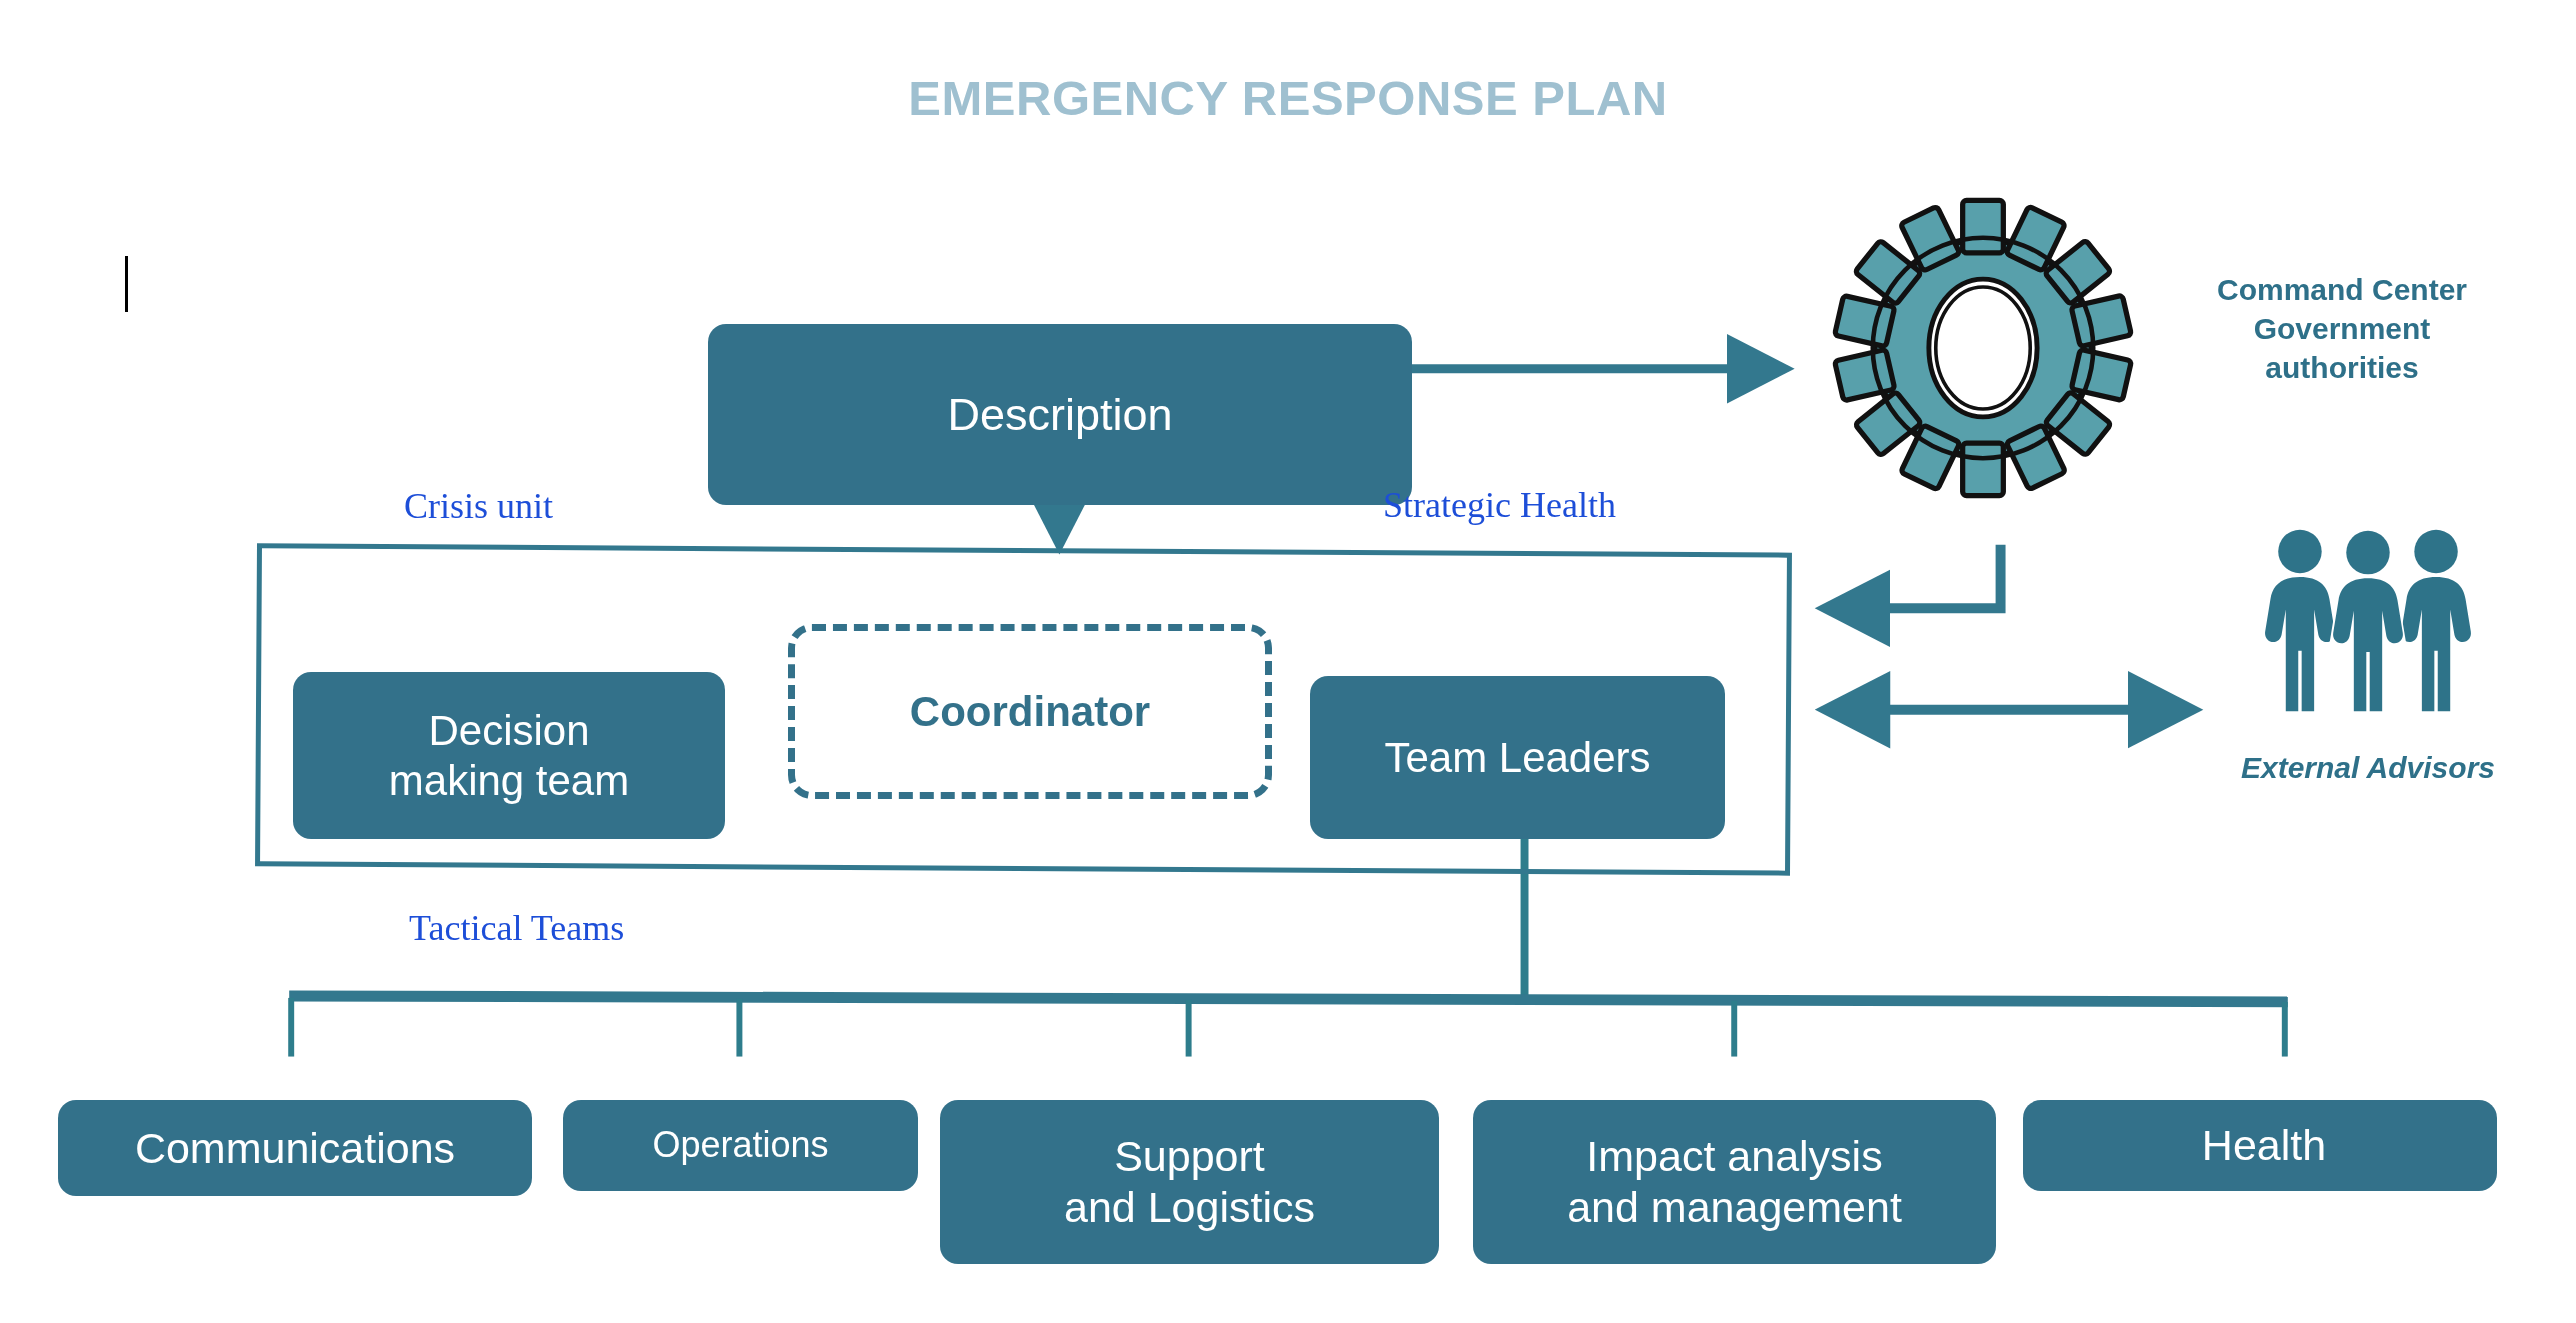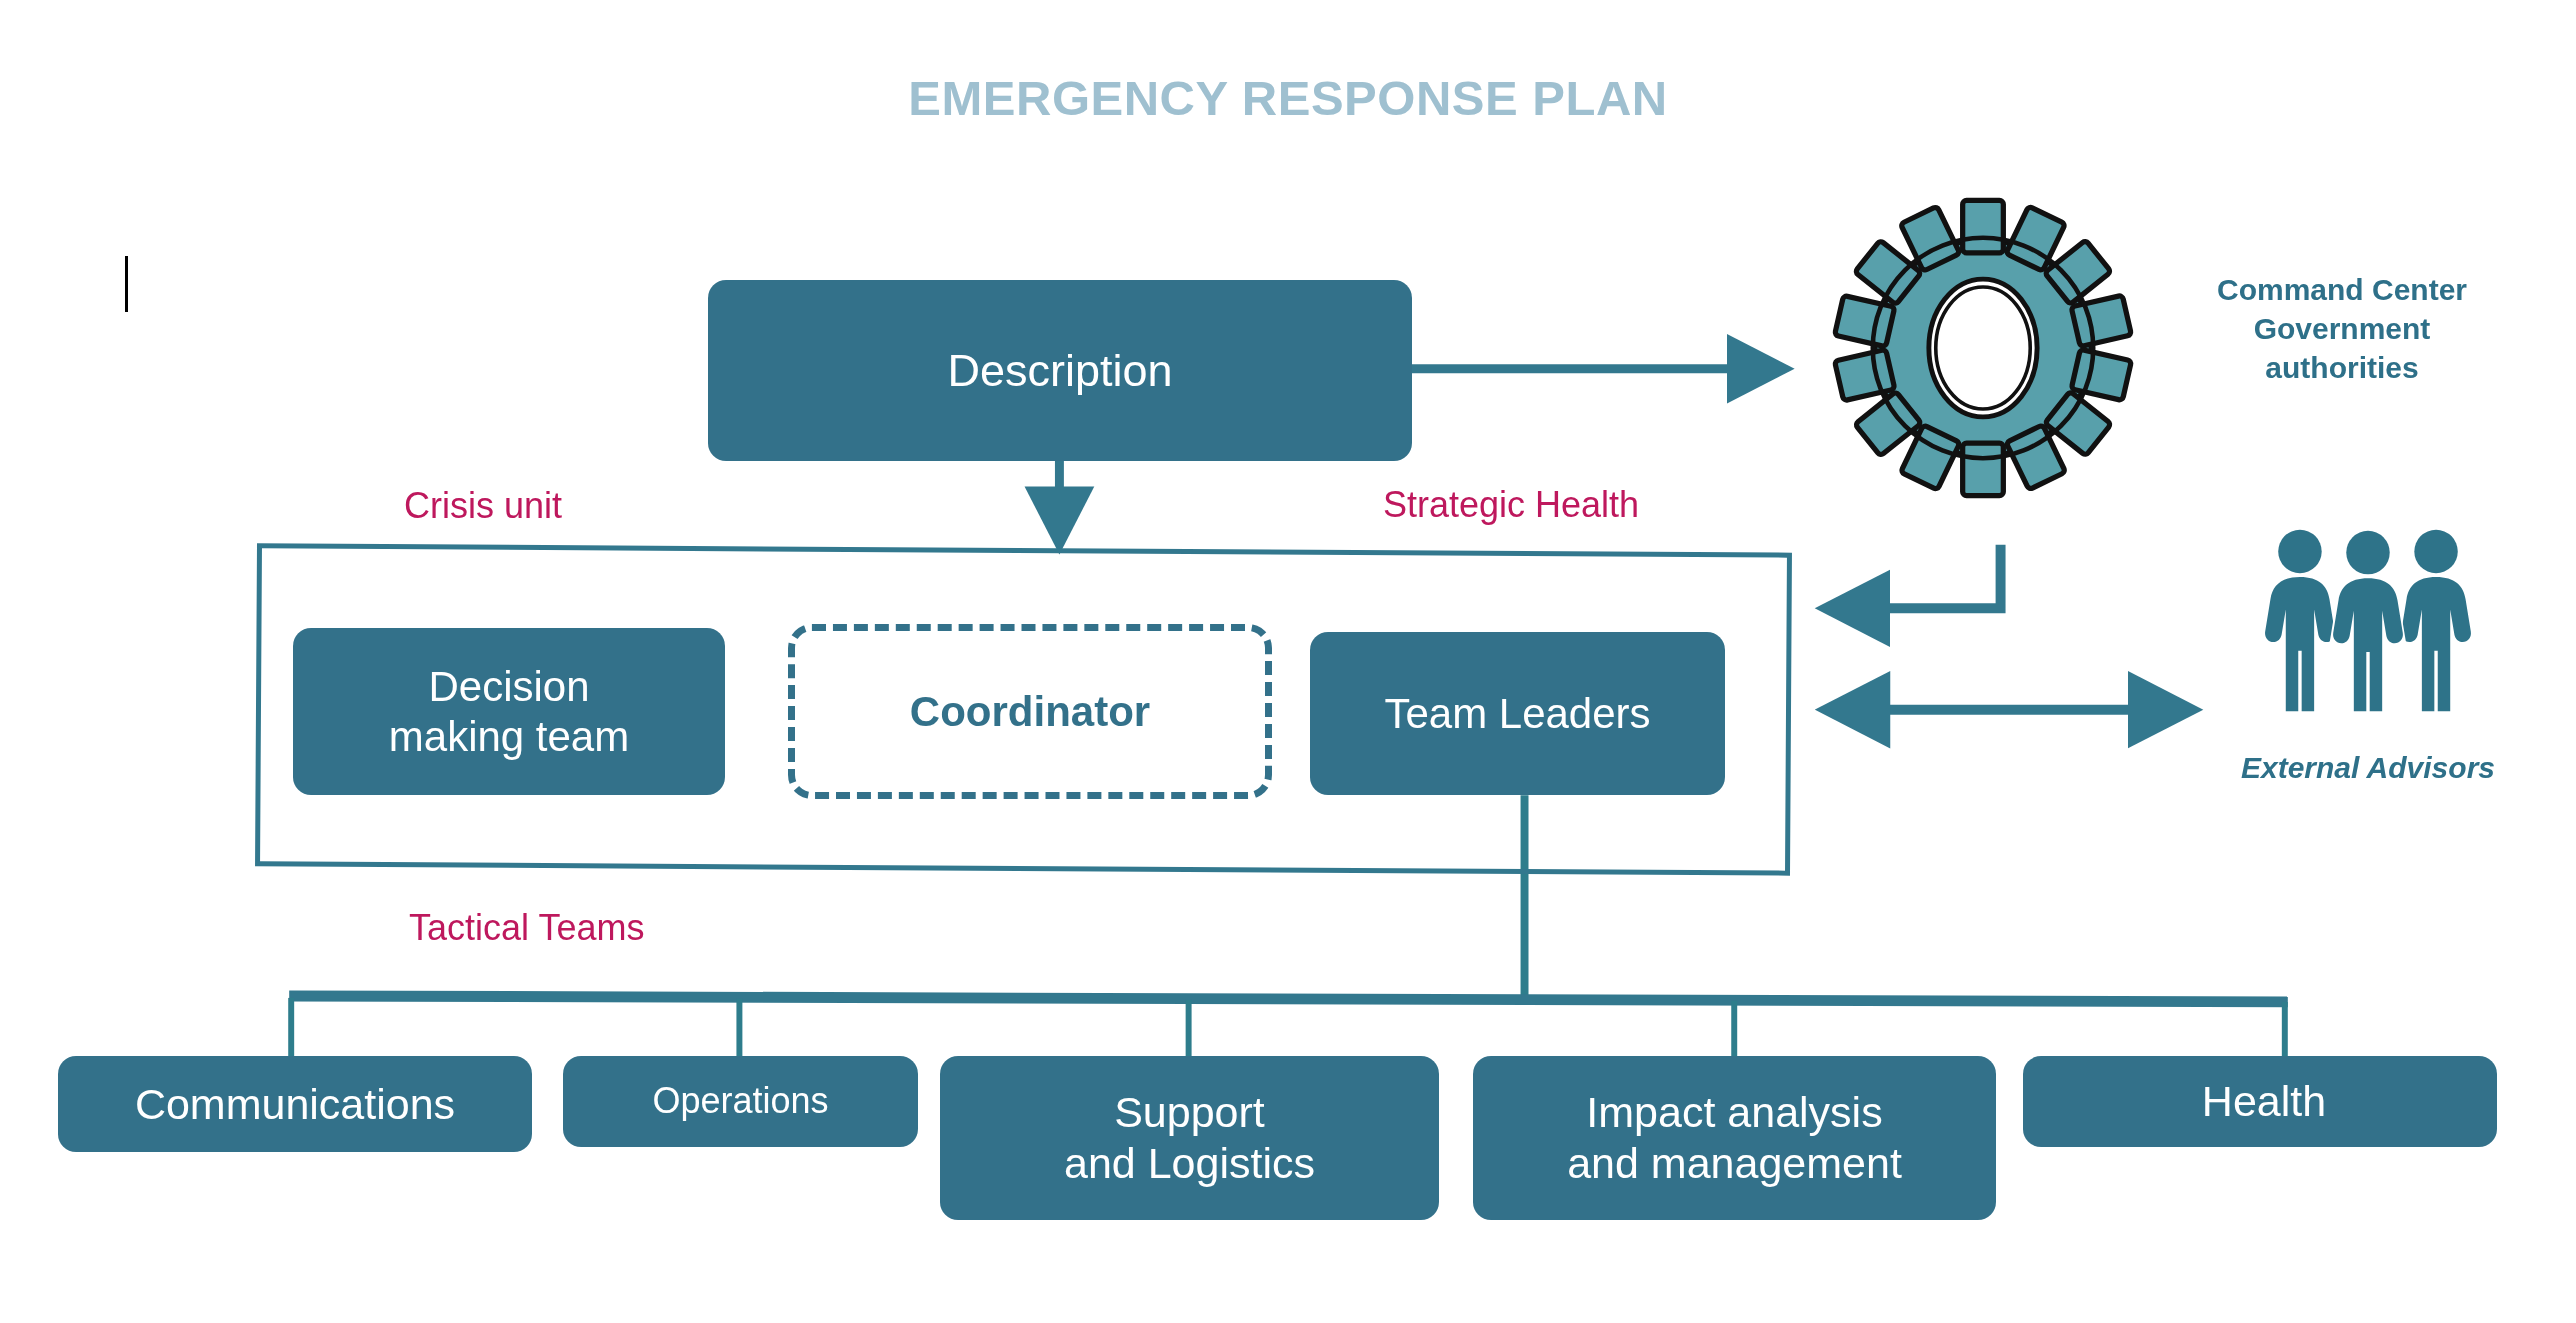--- a/index.html
+++ b/index.html
@@ -32,41 +32,43 @@
     justify-content: center;
     text-align: center;
     box-sizing: border-box;
   }
   .filled-box {
     background: #33718a;
     color: #ffffff;
     border-radius: 18px;
     font-weight: 400;
     line-height: 1.18;
+    margin-top: 44px;
   }
   .dashed-box {
     background: transparent;
     color: #33718a;
     border: 7px dashed #33718a;
     border-radius: 24px;
     font-weight: 700;
   }
   .group-frame {
     position: absolute;
     border: 5px solid #33788e;
     background: transparent;
     box-sizing: border-box;
     transform: rotate(0.35deg);
   }
   .group-label {
     position: absolute;
-    color: #be185d;
+    color: #1d4ed8;
     font-size: 36px;
     font-weight: 400;
     white-space: nowrap;
+    font-family: Liberation Serif, serif;
   }
   .side-label {
     position: absolute;
     color: #2e7089;
     font-weight: 700;
     text-align: center;
     line-height: 1.30;
     white-space: pre-line;
   }
   #page-title {

